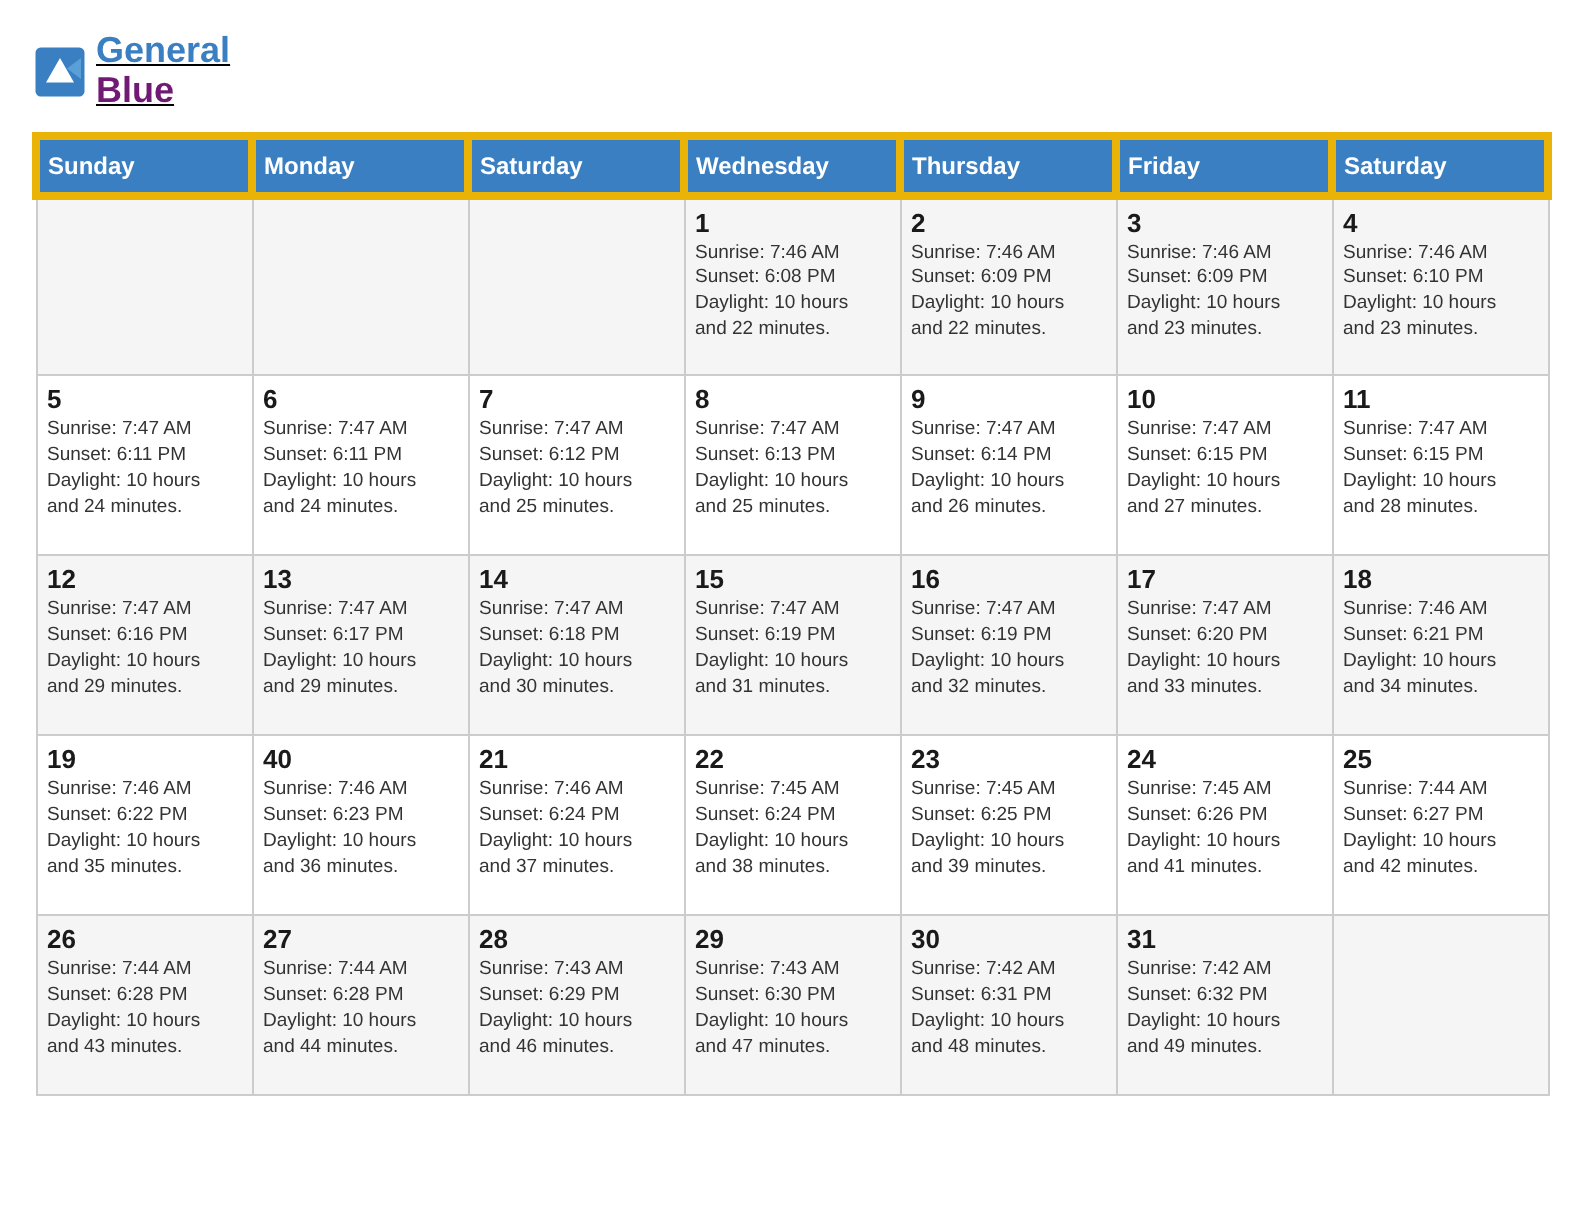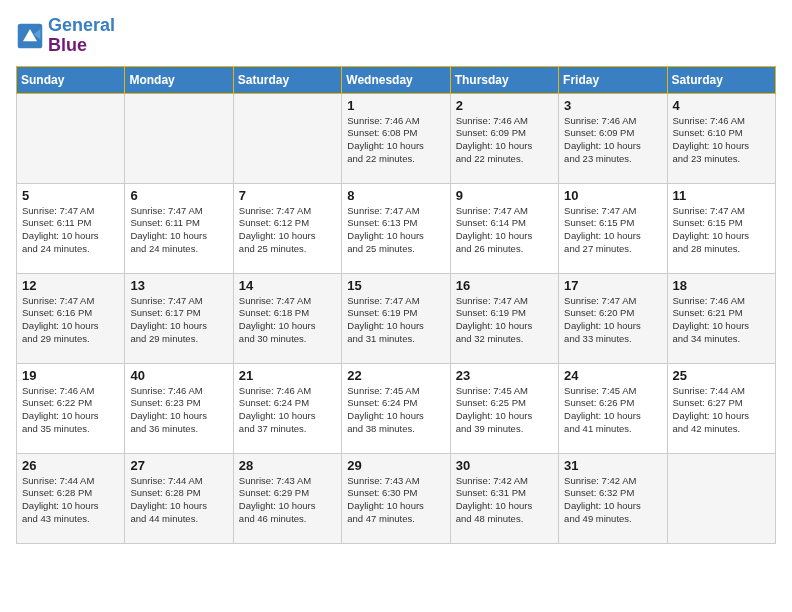--- a/index.html
+++ b/index.html
@@ -8,20 +8,21 @@
       background: #fff;
       width: 792px;
       min-height: 612px;
       padding: 16px;
     }
     .header {
       display: flex;
       justify-content: space-between;
       align-items: center;
       margin-bottom: 10px;
+      text-decoration: underline;
     }
     .logo {
       display: flex;
       align-items: center;
       gap: 4px;
     }
     .logo-text {
       font-size: 18px;
       font-weight: bold;
       color: #1a1a1a;
@@ -51,21 +52,21 @@
       border-collapse: collapse;
       table-layout: fixed;
     }
     th {
       background-color: #3a7fc1;
       color: #fff;
       font-size: 12px;
       font-weight: bold;
       padding: 6px 4px;
       text-align: left;
-      border: 1px solid #eab308;
+      border: 4px solid #eab308;
     }
     td {
       border: 1px solid #ccc;
       vertical-align: top;
       padding: 4px 5px;
       min-height: 80px;
       height: 90px;
     }
     .day-number {
       font-size: 13px;

